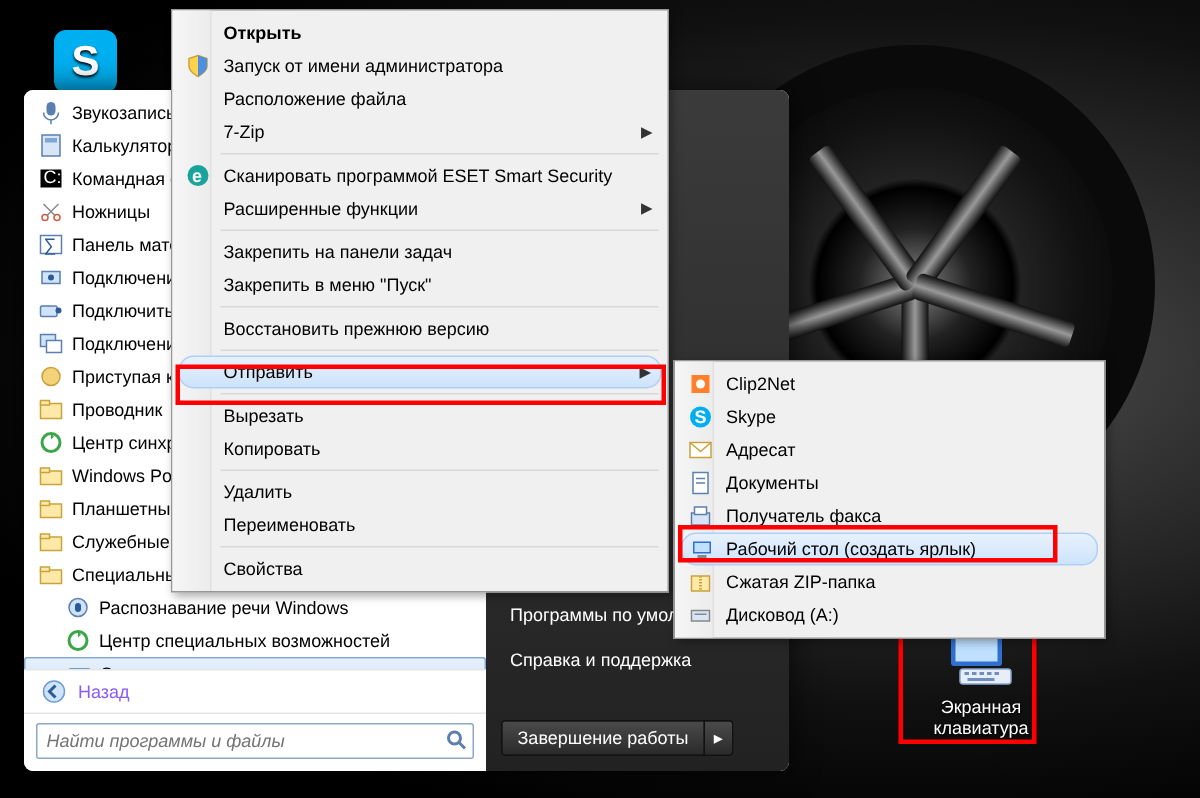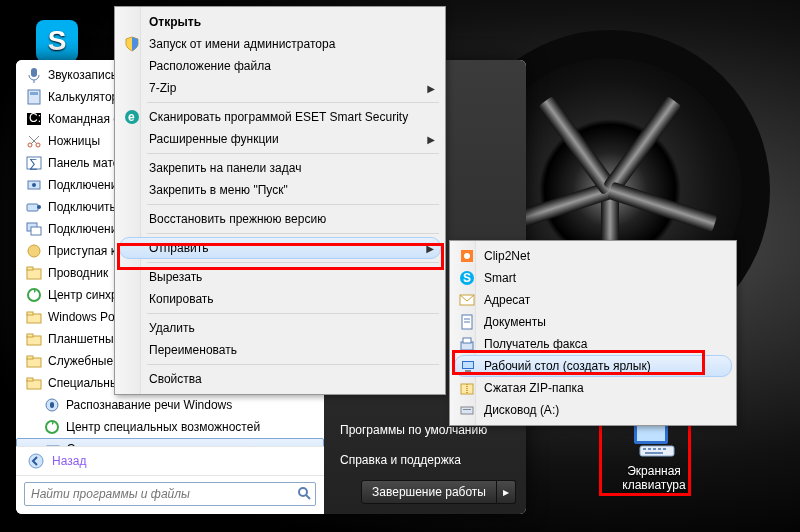--- a/index.html
+++ b/index.html
@@ -20,21 +20,21 @@
   .prog-item { display:flex; align-items:center; gap:6px; padding:2px 10px; height:22px; color:#000; white-space:nowrap; }
   .prog-item.sel { background: linear-gradient(#e8f1fd,#cde3fb); border:1px solid #7fa8d6; border-radius:2px; padding:1px 9px; }
   .prog-item .pic { width:16px; height:16px; display:flex; align-items:center; justify-content:center; font-size:12px; }
   .folder { color:#e6b84f; }
   .back-row { display:flex; align-items:center; gap:8px; padding:6px 12px; border-top:1px solid #e5e5e5; color:#8b5cf6; }
   .search-row { padding:6px 8px 8px; border-top:1px solid #e5e5e5; }
   .search { width:100%; height:24px; border:1px solid #8fa8c8; border-radius:2px; padding:0 24px 0 6px; font-style:italic; color:#ec4899; background:#fff; }
   .search-wrap { position:relative; }
   .search-ic { position:absolute; right:5px; top:4px; color:#5b7fb0; }
   .right-item { padding:5px 6px; color:#fff; border-radius:2px; }
-  .shutdown { display:flex; align-items:center; margin-top:2px;justify-content:flex-end; }
+  .shutdown { display:flex; align-items:center; margin-top:22px; }
   .shutdown-btn { background: linear-gradient(#4a4a4a,#2a2a2a); border:1px solid #111; color:#fff; padding:4px 10px; border-radius:3px 0 0 3px; }
   .shutdown-arrow { background: linear-gradient(#4a4a4a,#2a2a2a); border:1px solid #111; border-left:none; color:#fff; padding:4px 6px; border-radius:0 3px 3px 0; }
 
   
   .ctx { position:absolute; background:#f0f0f0; border:1px solid #979797; box-shadow:2px 2px 6px rgba(0,0,0,.35); padding:4px; }
   .ctx1 { left:114px; top:6px; width:332px; }
   .ctx2 { left:449px; top:240px; width:288px; }
   .ctx-row { display:flex; align-items:center; height:22px; padding:0 20px 0 30px; position:relative; white-space:nowrap; }
   .ctx-row.hov { background: linear-gradient(#e8f1fd,#cde3fb); border:1px solid #aecff7; border-radius:10px; padding:0 19px 0 29px; height:22px; }
   .ctx-sep { height:1px; background:#d7d7d7; margin:3px 2px 3px 28px; }
@@ -378,21 +378,21 @@
         </span>
         <span>Clip2Net</span>
       </div>
       <div class="ctx-row">
         <span class="ic">
           <svg width="16" height="16">
             <circle cx="8" cy="8" r="7" fill="#00aff0"></circle>
             <text x="4" y="12" fill="#fff" font-size="10" font-weight="700">S</text>
           </svg>
         </span>
-        <span>Smart</span>
+        <span>Skype</span>
       </div>
       <div class="ctx-row">
         <span class="ic">
           <svg width="16" height="16">
             <rect x="1" y="3" width="14" height="10" fill="#fff" stroke="#caa23a"></rect>
             <path d="M1 3 L8 9 L15 3" fill="none" stroke="#caa23a"></path>
           </svg>
         </span>
         <span>Адресат</span>
       </div>

